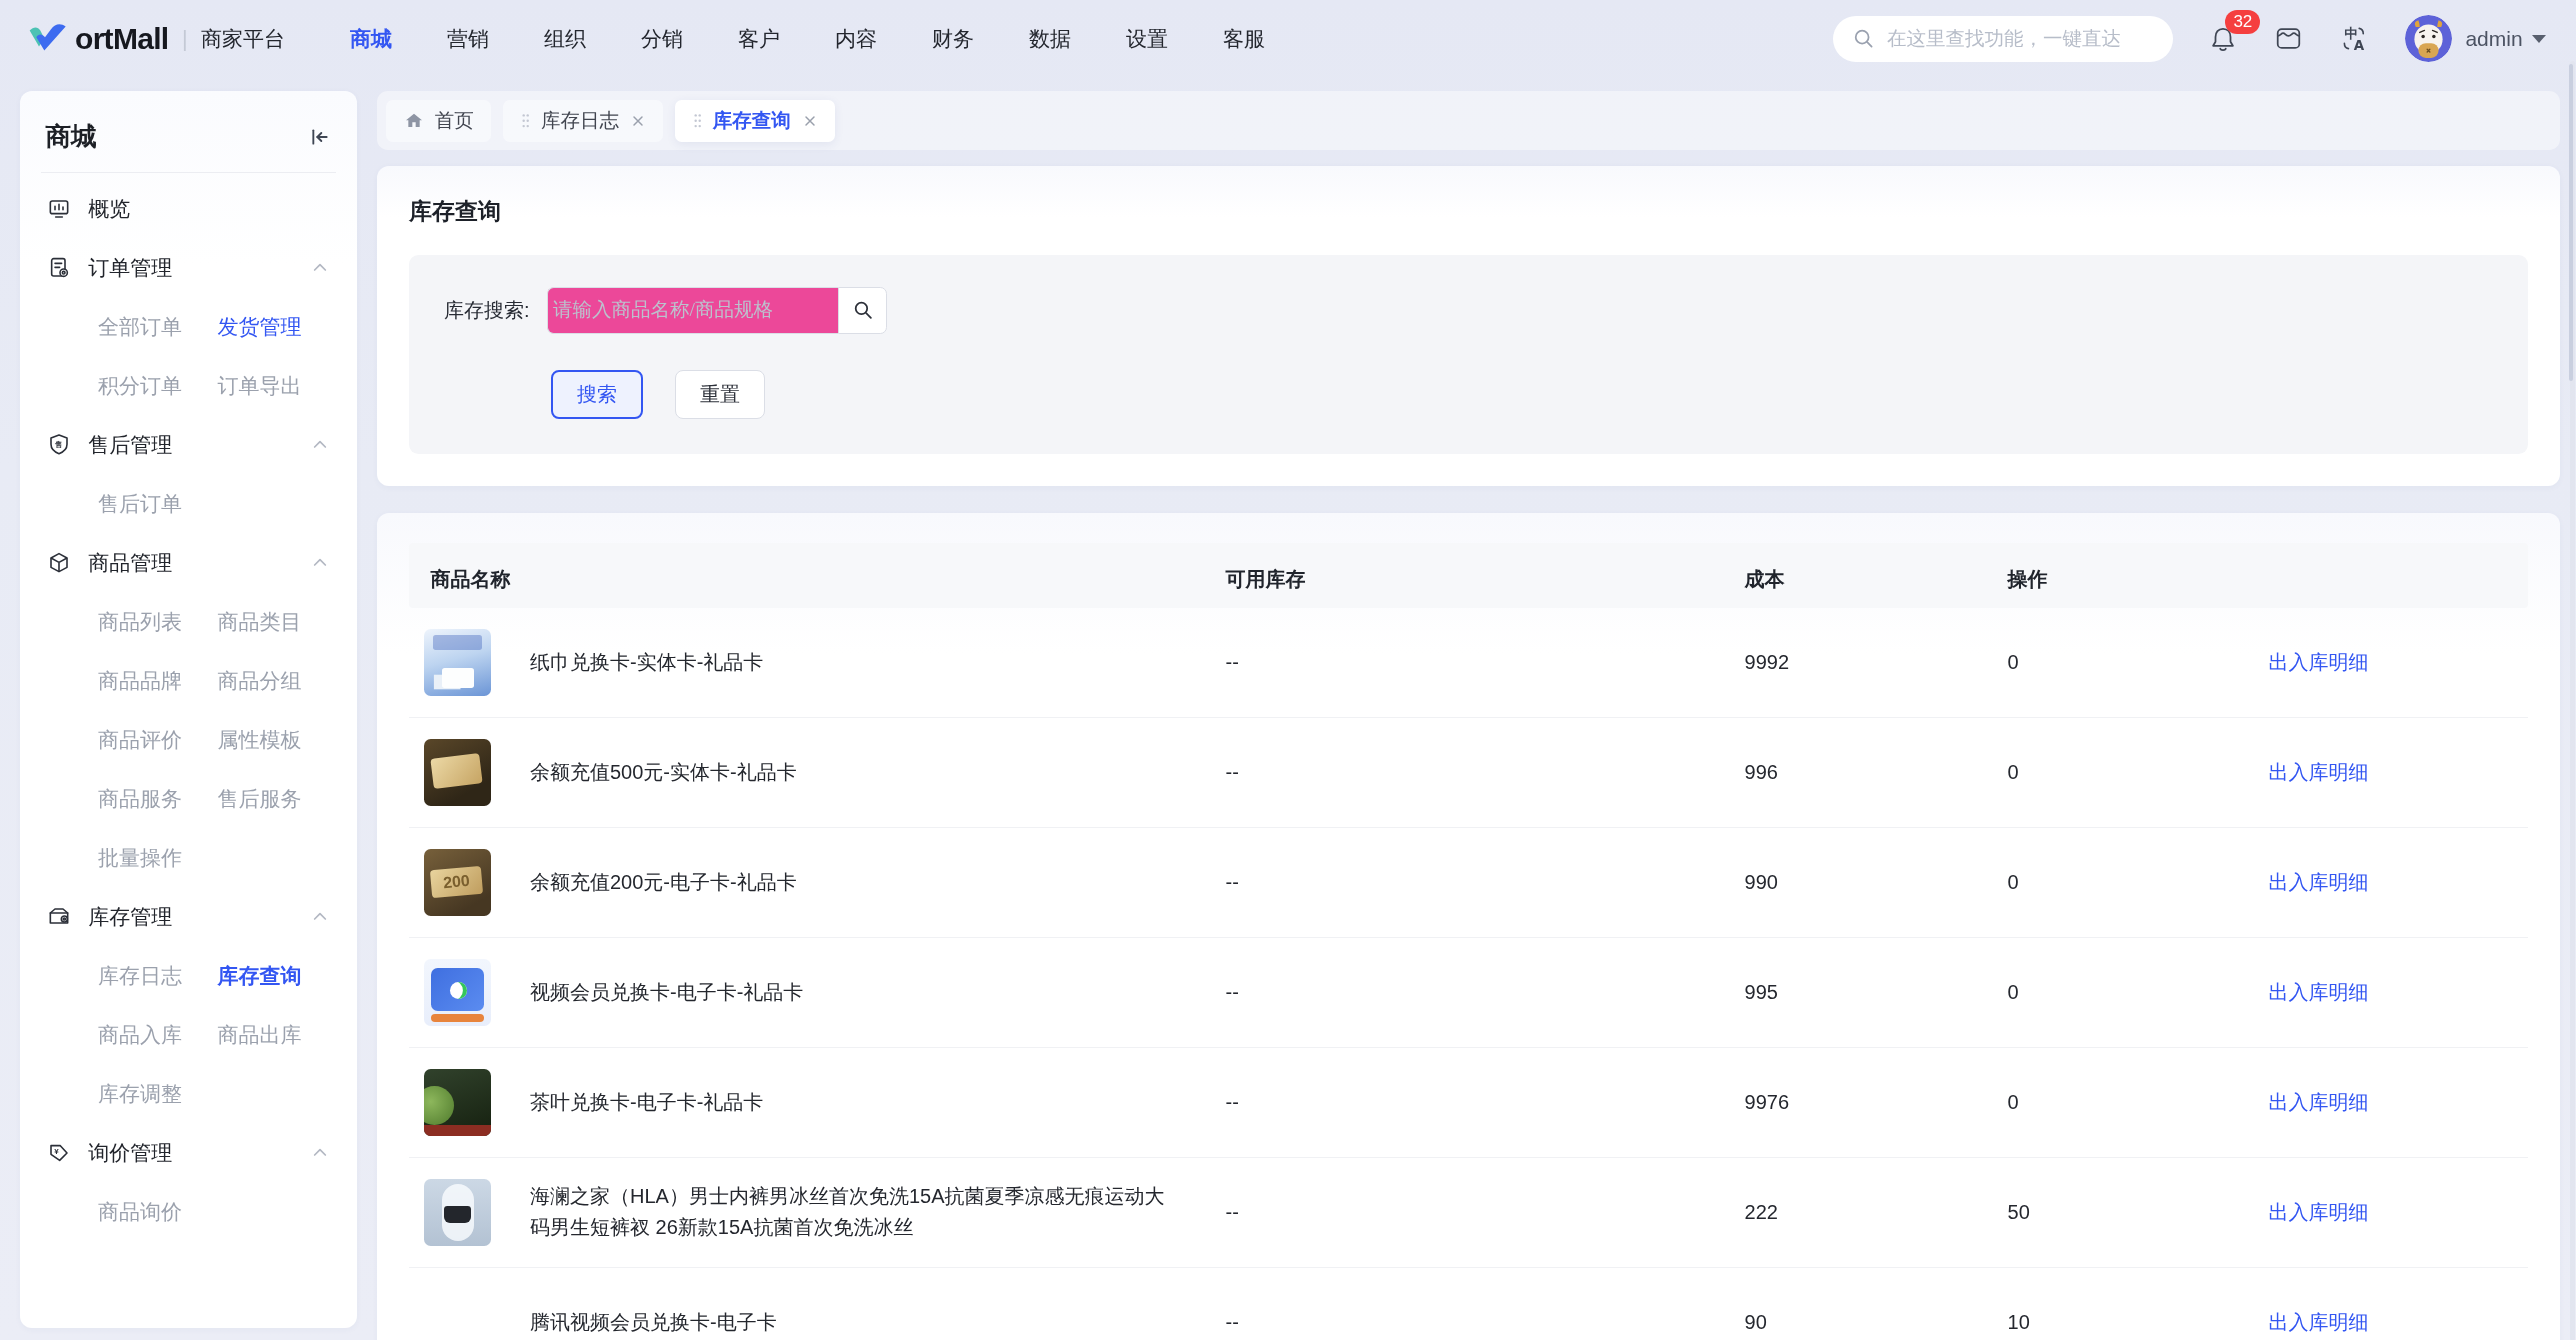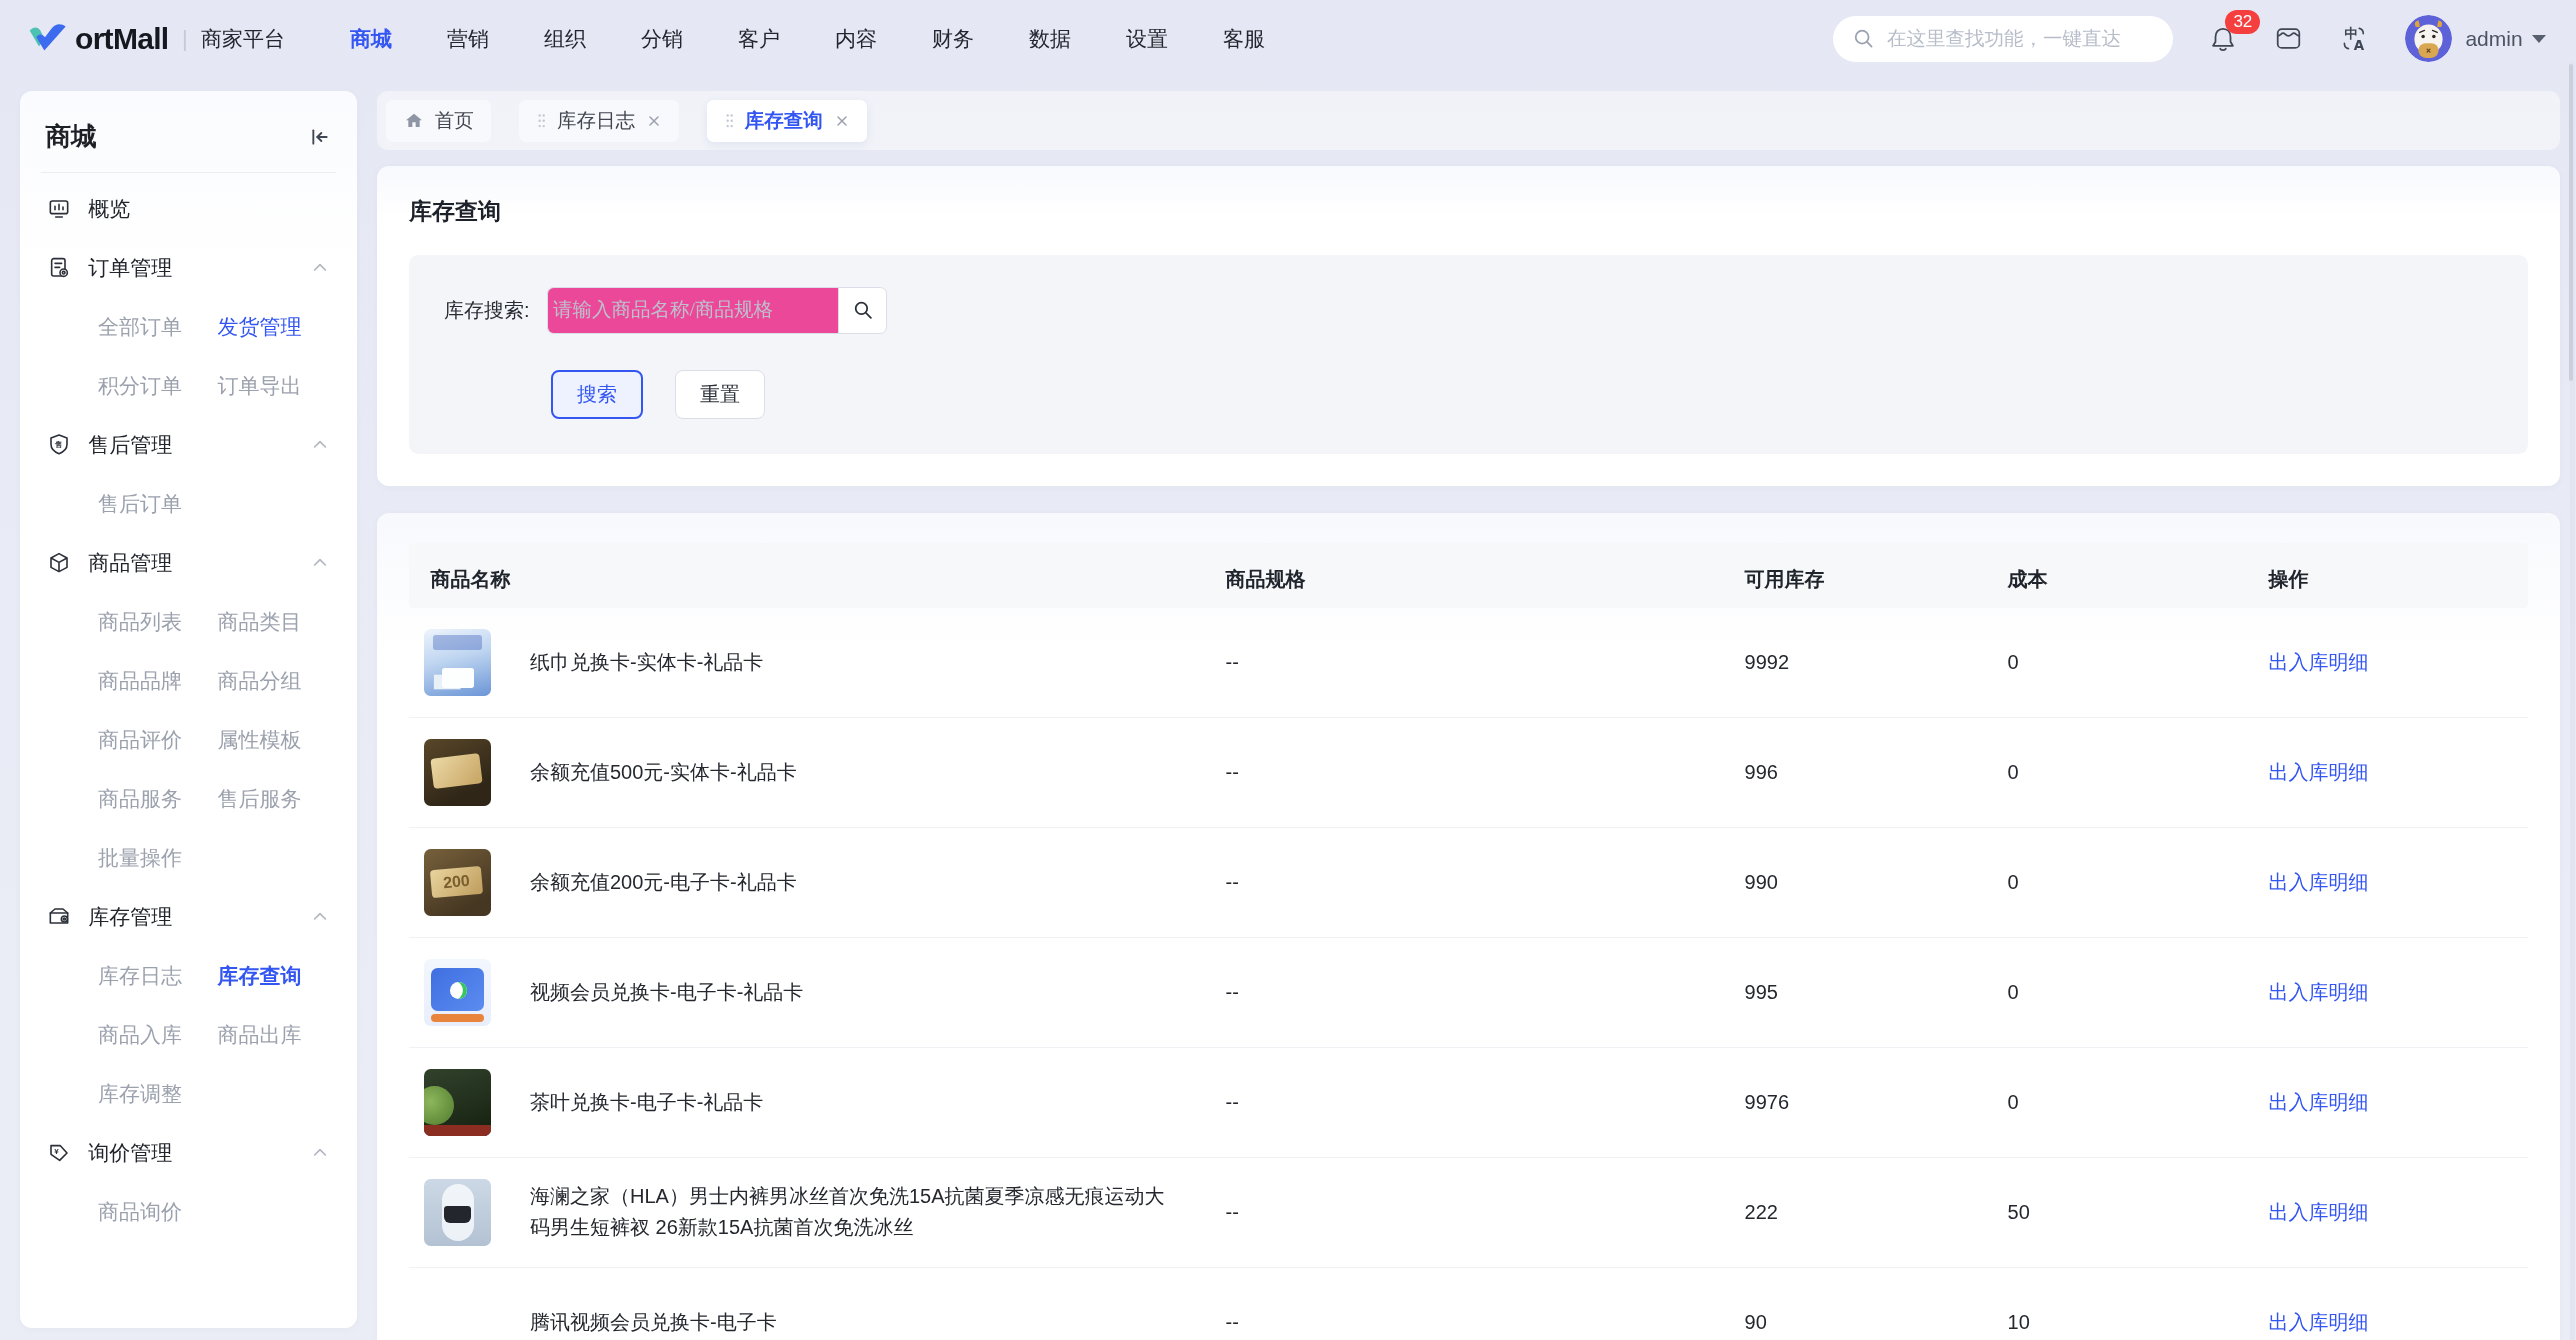--- a/index.html
+++ b/index.html
@@ -47,21 +47,21 @@
   .side-item .lbl, .group-head .lbl { font-size:21px; color:#22252c; margin-left:17.5px; }
   .group-head .chev { margin-left:auto; }
   .children { display:grid; grid-template-columns:1fr 1fr; padding-left:58px; }
   .children .child { height:59px; line-height:59px; font-size:21px; color:#9ba1ad; cursor:pointer; white-space:nowrap; }
   .children .child.highlight { color:#3356f2; }
   .children .child.active { color:#3356f2; font-weight:700; }
 
   
   .main { position:absolute; left:357px; top:0; right:0; bottom:0; }
 
-  .tabstrip { height:59px; background:rgba(255,255,255,0.45); border-radius:10.8px; display:flex; align-items:center; padding:0 9.4px; gap:28px; }
+  .tabstrip { height:59px; background:rgba(255,255,255,0.45); border-radius:10.8px; display:flex; align-items:center; padding:0 9.4px; gap:12px; }
   .tab { height:42px; border-radius:6.7px; background:rgba(248,249,253,0.85); display:flex; align-items:center; gap:10.8px; padding:0 17.5px; font-size:19.5px; color:#41454f; cursor:pointer; white-space:nowrap; }
   .tab.active { background:#ffffff; color:#3356f2; font-weight:600; box-shadow:0 2.7px 9.4px rgba(50,70,140,0.08); }
 
   .card { background:linear-gradient(180deg,#f8f9fd 0%,#ffffff 16%); border-radius:12px; box-shadow:0 1.3px 6.7px rgba(60,80,140,0.04); }
   .card-query { margin-top:15.5px; padding:30px 32px 32px; }
   .page-title { font-size:23px; font-weight:700; color:#1d2129; }
   .form-panel { margin-top:28px; background:#f4f5f8; border-radius:9.4px; padding:32px 35px 35px; }
   .form-row { display:flex; align-items:center; }
   .form-label { font-size:20px; color:#272b34; margin-right:17.5px; white-space:nowrap; }
   .input-group { display:flex; }
@@ -400,21 +400,20 @@
         <div class="btn-row">
           <button class="btn btn-search">搜索</button>
           <button class="btn btn-reset">重置</button>
         </div>
       </div>
     </section>
 
     <section class="card card-table">
       <div class="thead" id="thead">
           <div>商品名称</div>
-          <div>商品规格</div>
           <div>可用库存</div>
           <div>成本</div>
           <div>操作</div>
         </div>
       <div id="tbody">
   <div class="trow">
     <div class="cell-name">
       <div class="thumb t-tissue"></div>
               <span class="nm">纸巾兑换卡-实体卡-礼品卡</span>
     </div>

